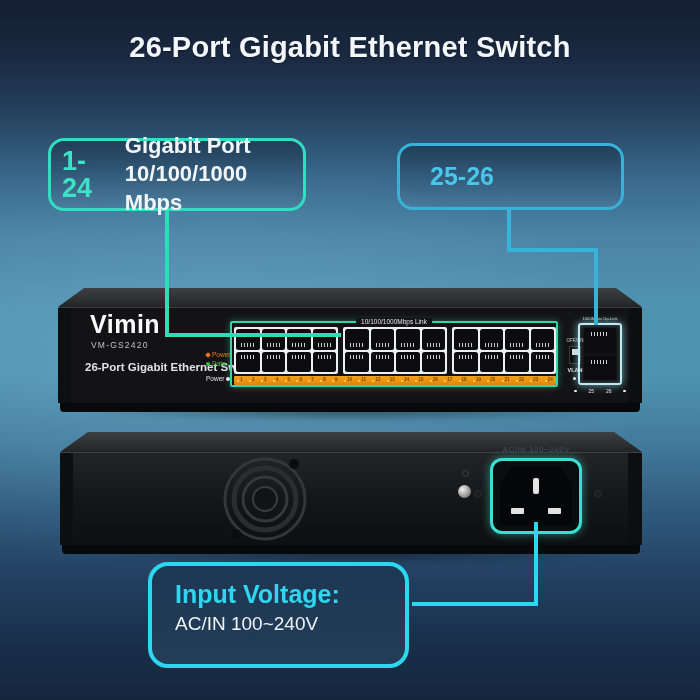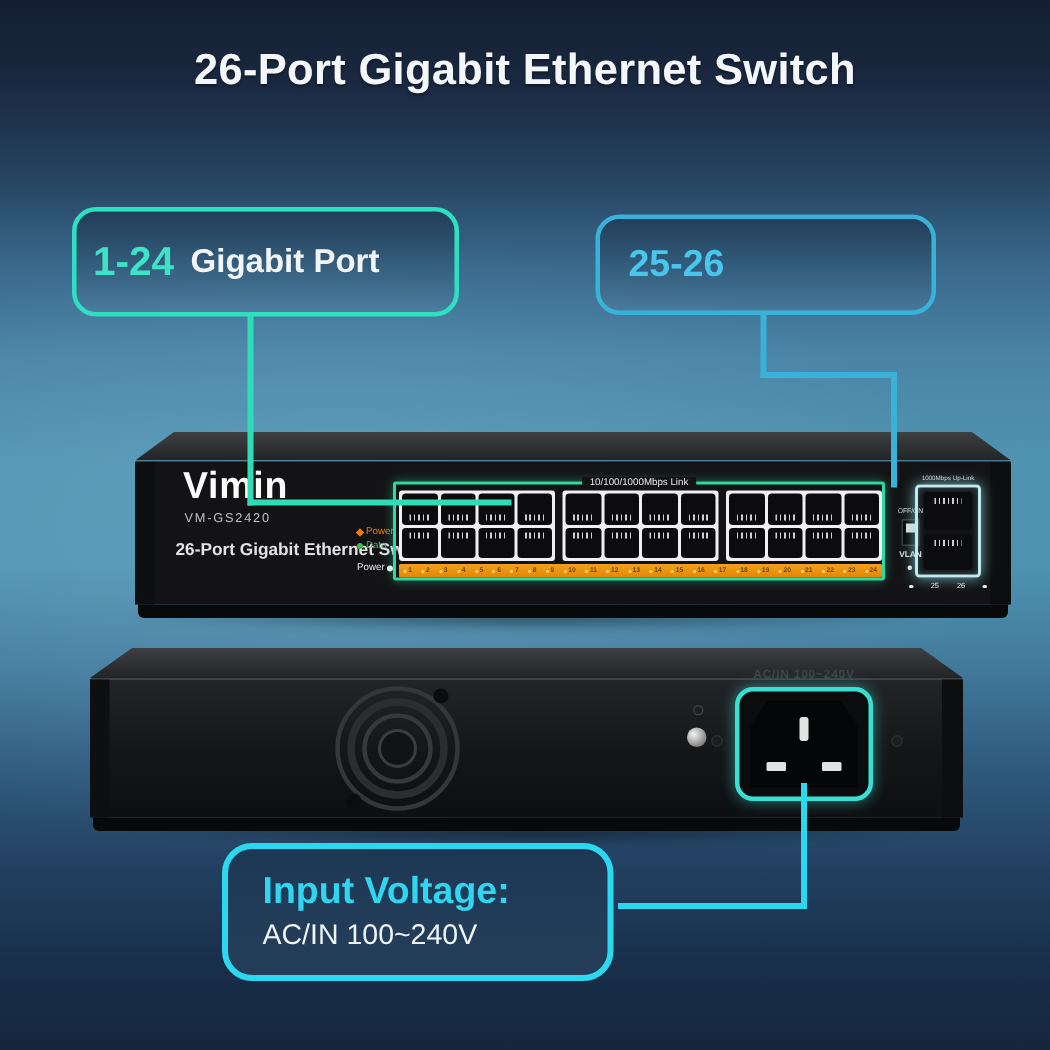--- a/index.html
+++ b/index.html
@@ -12,24 +12,24 @@
   
   .title{top:31px;left:0;width:700px;text-align:center;font-size:29px;font-weight:700;color:#f4f7fa;letter-spacing:0.2px;text-shadow:0 1px 2px rgba(0,0,0,.4);z-index:5;}
   
   .cbox{border-radius:16px;display:flex;align-items:center;z-index:6;
     background:linear-gradient(180deg,rgba(20,42,64,.5),rgba(95,135,165,.18));}
   .cbox .range{font-weight:700;line-height:1;}
   .cbox .lines{color:#f2f5f7;font-weight:600;line-height:1.3;}
   #box-gigabit{left:48px;top:138px;width:258px;height:73px;border:3.5px solid #2fdfc2;padding-left:11px;gap:11px;}
   #box-gigabit .range{font-size:27px;color:#3de3c6;}
   #box-gigabit .lines{font-size:22px;}
-  #box-uplink{left:397px;top:143px;width:227px;height:67px;border:3.5px solid #39b2da;padding-left:19px;gap:14px;}
+  #box-uplink{left:397px;top:143px;width:227px;height:67px;border:3.5px solid #39b2da;padding-left:30px;gap:14px;}
   #box-uplink .range{font-size:25px;color:#49c6ec;}
   #box-uplink .lines{font-size:16px;}
-  #box-voltage{left:148px;top:562px;width:261px;height:92px;border:4px solid #2cd8f0;border-radius:20px;display:block;padding:14px 0 0 23px;}
+  #box-voltage{left:148px;top:562px;width:261px;height:106px;border:4px solid #2cd8f0;border-radius:20px;display:block;padding:14px 0 0 23px;}
   #box-voltage .vlabel{font-size:25px;font-weight:700;color:#30d5ef;}
   #box-voltage .vvalue{font-size:19px;color:#eef3f6;margin-top:4px;}
   
   .cline{z-index:4;}
   .teal{background:#2fdcb6;}
   .bcyan{background:#39b2da;}
   .brcyan{background:#2cd8f0;}
   #l1v{left:165px;top:210px;width:4px;height:127px;}
   #l1h{left:165px;top:333px;width:176px;height:4px;}
   #l2v1{left:507px;top:209px;width:4px;height:43px;}
@@ -40,21 +40,21 @@
   
   .shadow{background:radial-gradient(ellipse,rgba(0,0,0,.45),transparent 68%);filter:blur(3px);z-index:1;}
   
   .chassis{z-index:2;}
   .topface{left:0;top:0;background:linear-gradient(180deg,#3d3f42,#232426);}
   .body{left:0;background:#131315;border-radius:2px;}
   .body::before{content:"";position:absolute;left:0;top:0;bottom:0;width:13px;background:#0e0f11;}
   .body::after{content:"";position:absolute;right:0;top:0;bottom:0;width:14px;background:#0d0e10;}
   .lip{left:2px;background:#08090a;border-radius:0 0 4px 4px;}
   
-  #front{left:58px;top:288px;width:584px;height:124px;margin-left:32px;}
+  #front{left:58px;top:288px;width:584px;height:124px;}
   #front .topface{width:584px;height:19px;clip-path:polygon(26px 0,558px 0,584px 100%,0 100%);}
   #front .body{top:19px;width:584px;height:96px;border-top:1px solid #3a3c3e;}
   #front .lip{top:115px;width:580px;height:9px;}
   .brand{left:32px;top:22px;font-size:25px;font-weight:700;color:#fafafa;letter-spacing:.5px;z-index:3;}
   .model{left:33px;top:52px;font-size:8.5px;color:#c2c2c2;letter-spacing:1.2px;z-index:3;}
   .fname{left:27px;top:73px;font-size:11.5px;font-weight:700;color:#e2e2e2;z-index:3;}
   .led-legend{left:148px;top:62px;z-index:3;font-size:6.5px;line-height:1.45;}
   .led-legend .row{display:flex;align-items:center;gap:2px;}
   .dmond{width:4px;height:4px;background:#ef7912;transform:rotate(45deg);display:inline-block;}
   .gdot{width:4px;height:4px;border-radius:50%;background:#46b74f;display:inline-block;}
@@ -107,20 +107,21 @@
 <body>
 
 <div id="stage">
 
   <div class="abs title">26-Port Gigabit Ethernet Switch</div>
 
   <div class="abs cbox" id="box-gigabit">
     <span class="range">1-24</span>
     <span class="lines">
       <div>Gigabit Port</div>
+      <div>10/100/1000 Mbps</div>
     </span>
   </div>
 
   <div class="abs cbox" id="box-uplink">
     <span class="range">25-26</span>
   </div>
 
   <div class="abs cbox" id="box-voltage">
     <div class="vlabel">Input Voltage:</div>
     <div class="vvalue">AC/IN 100~240V</div>

